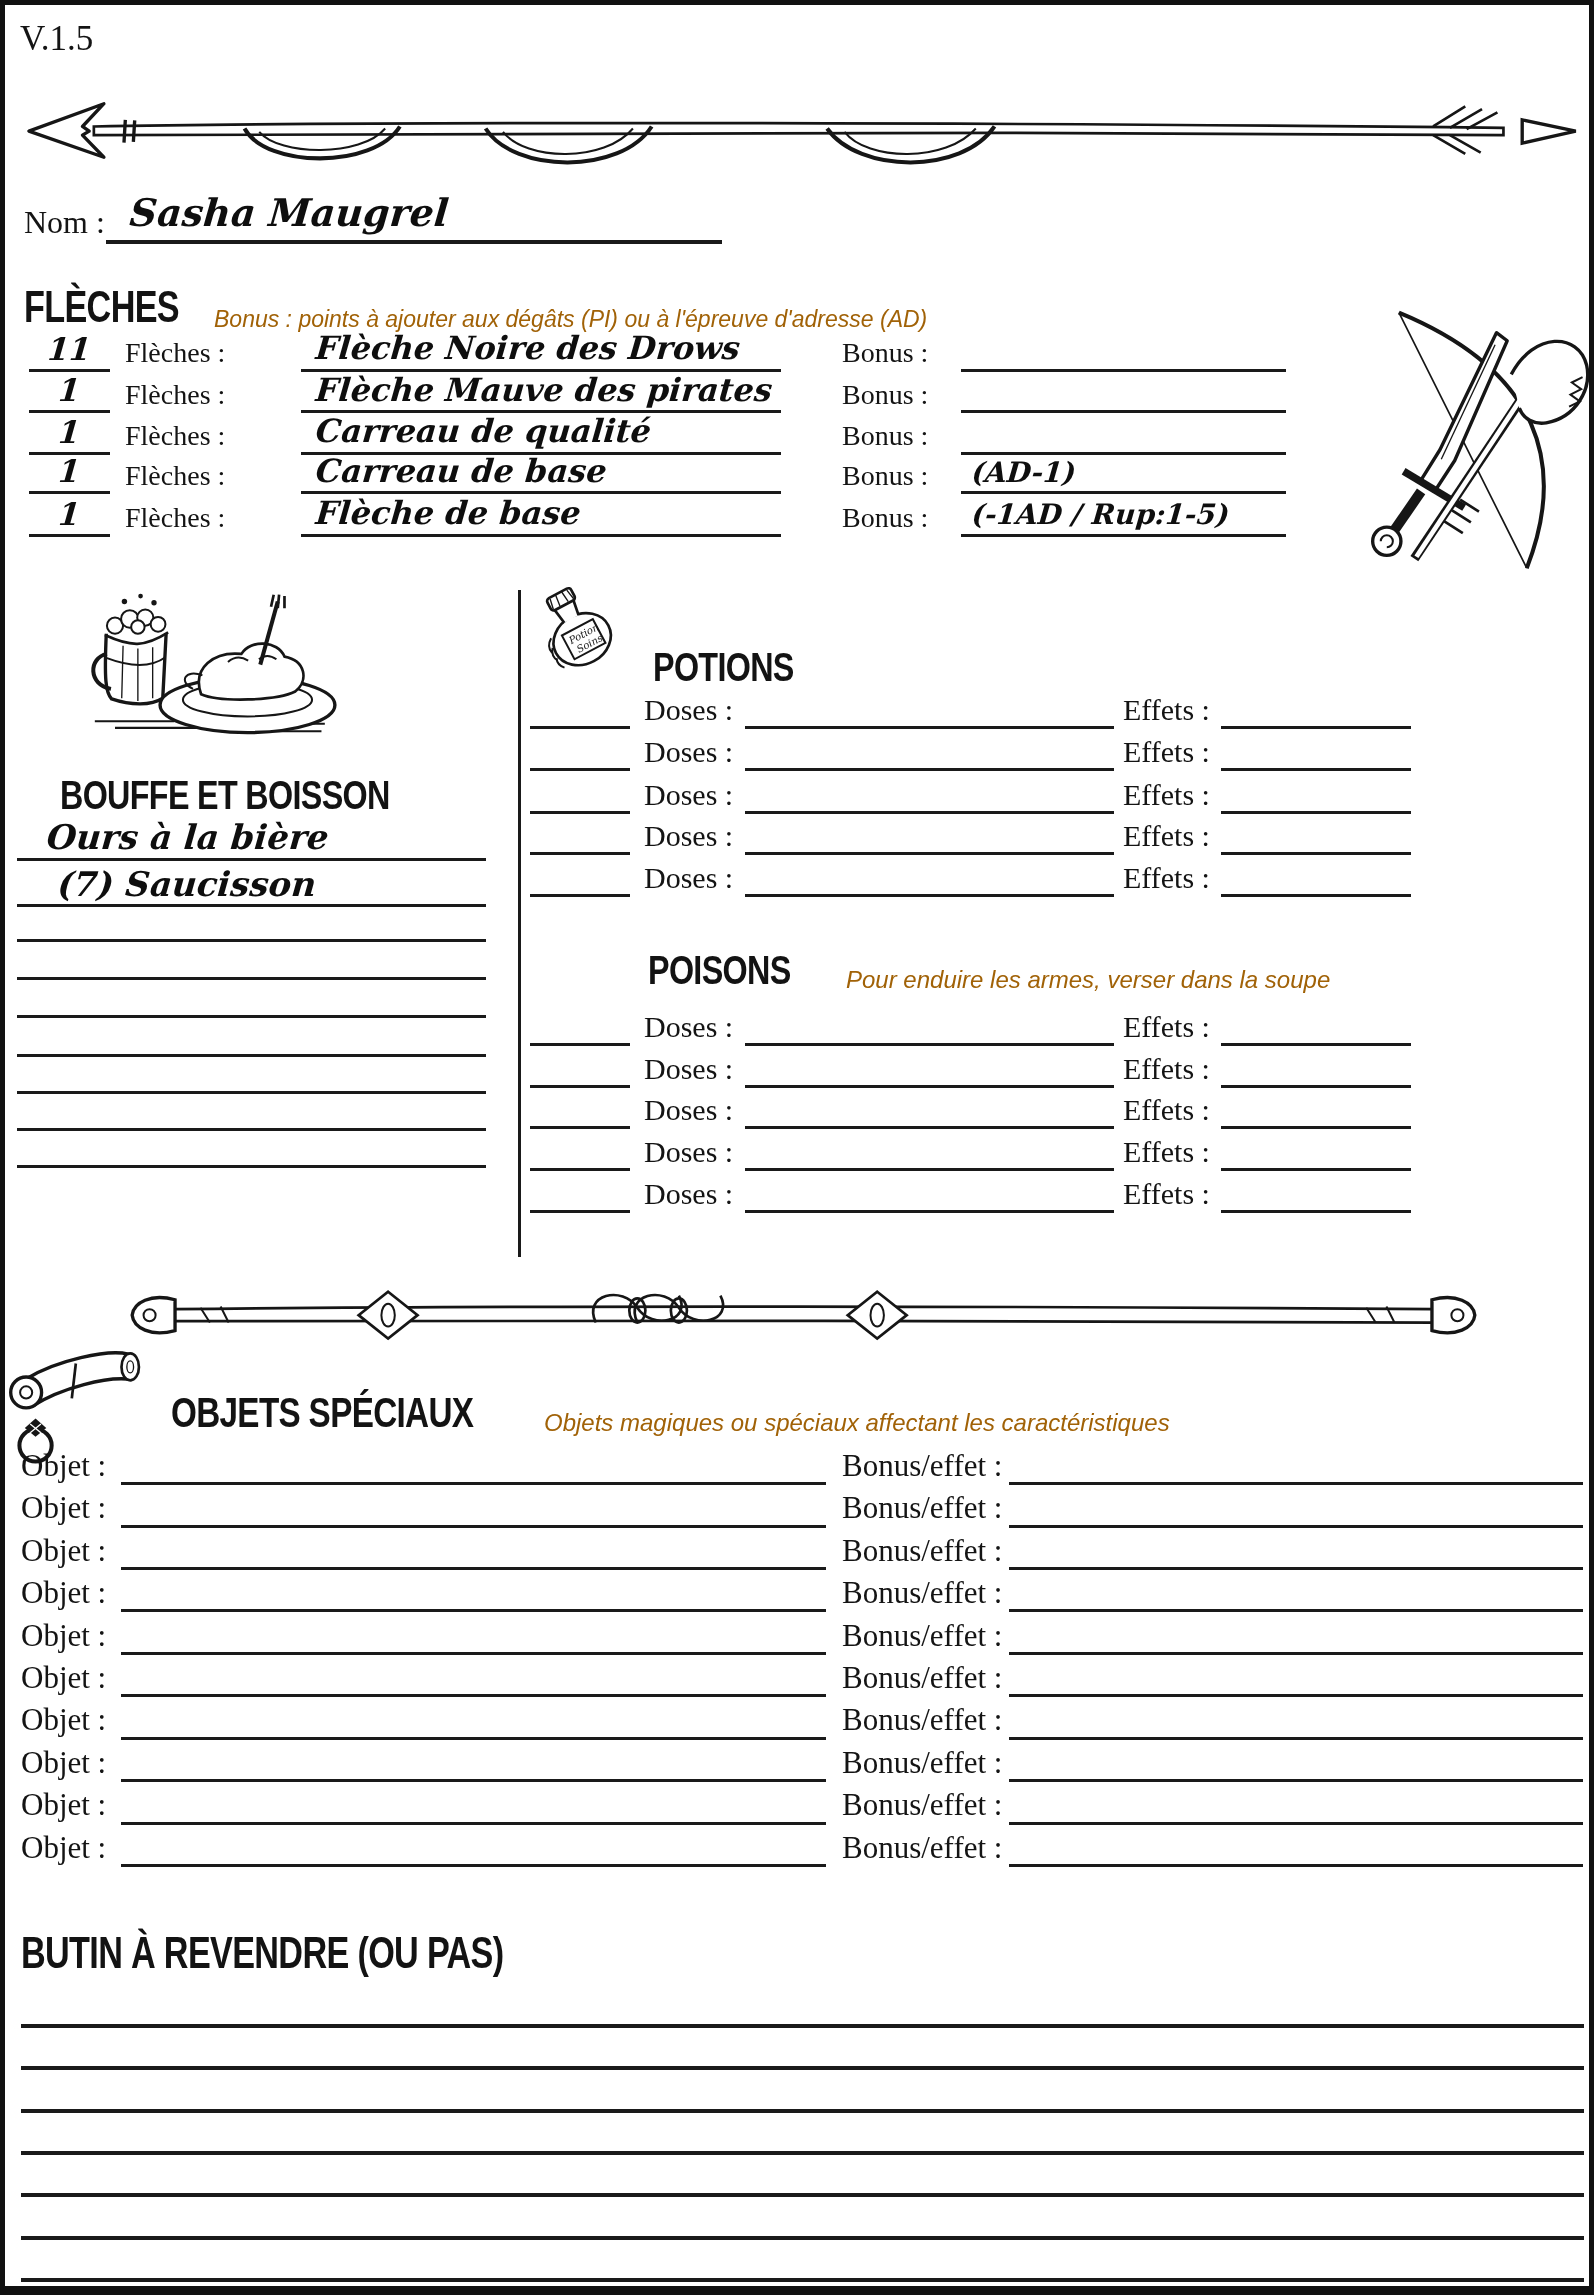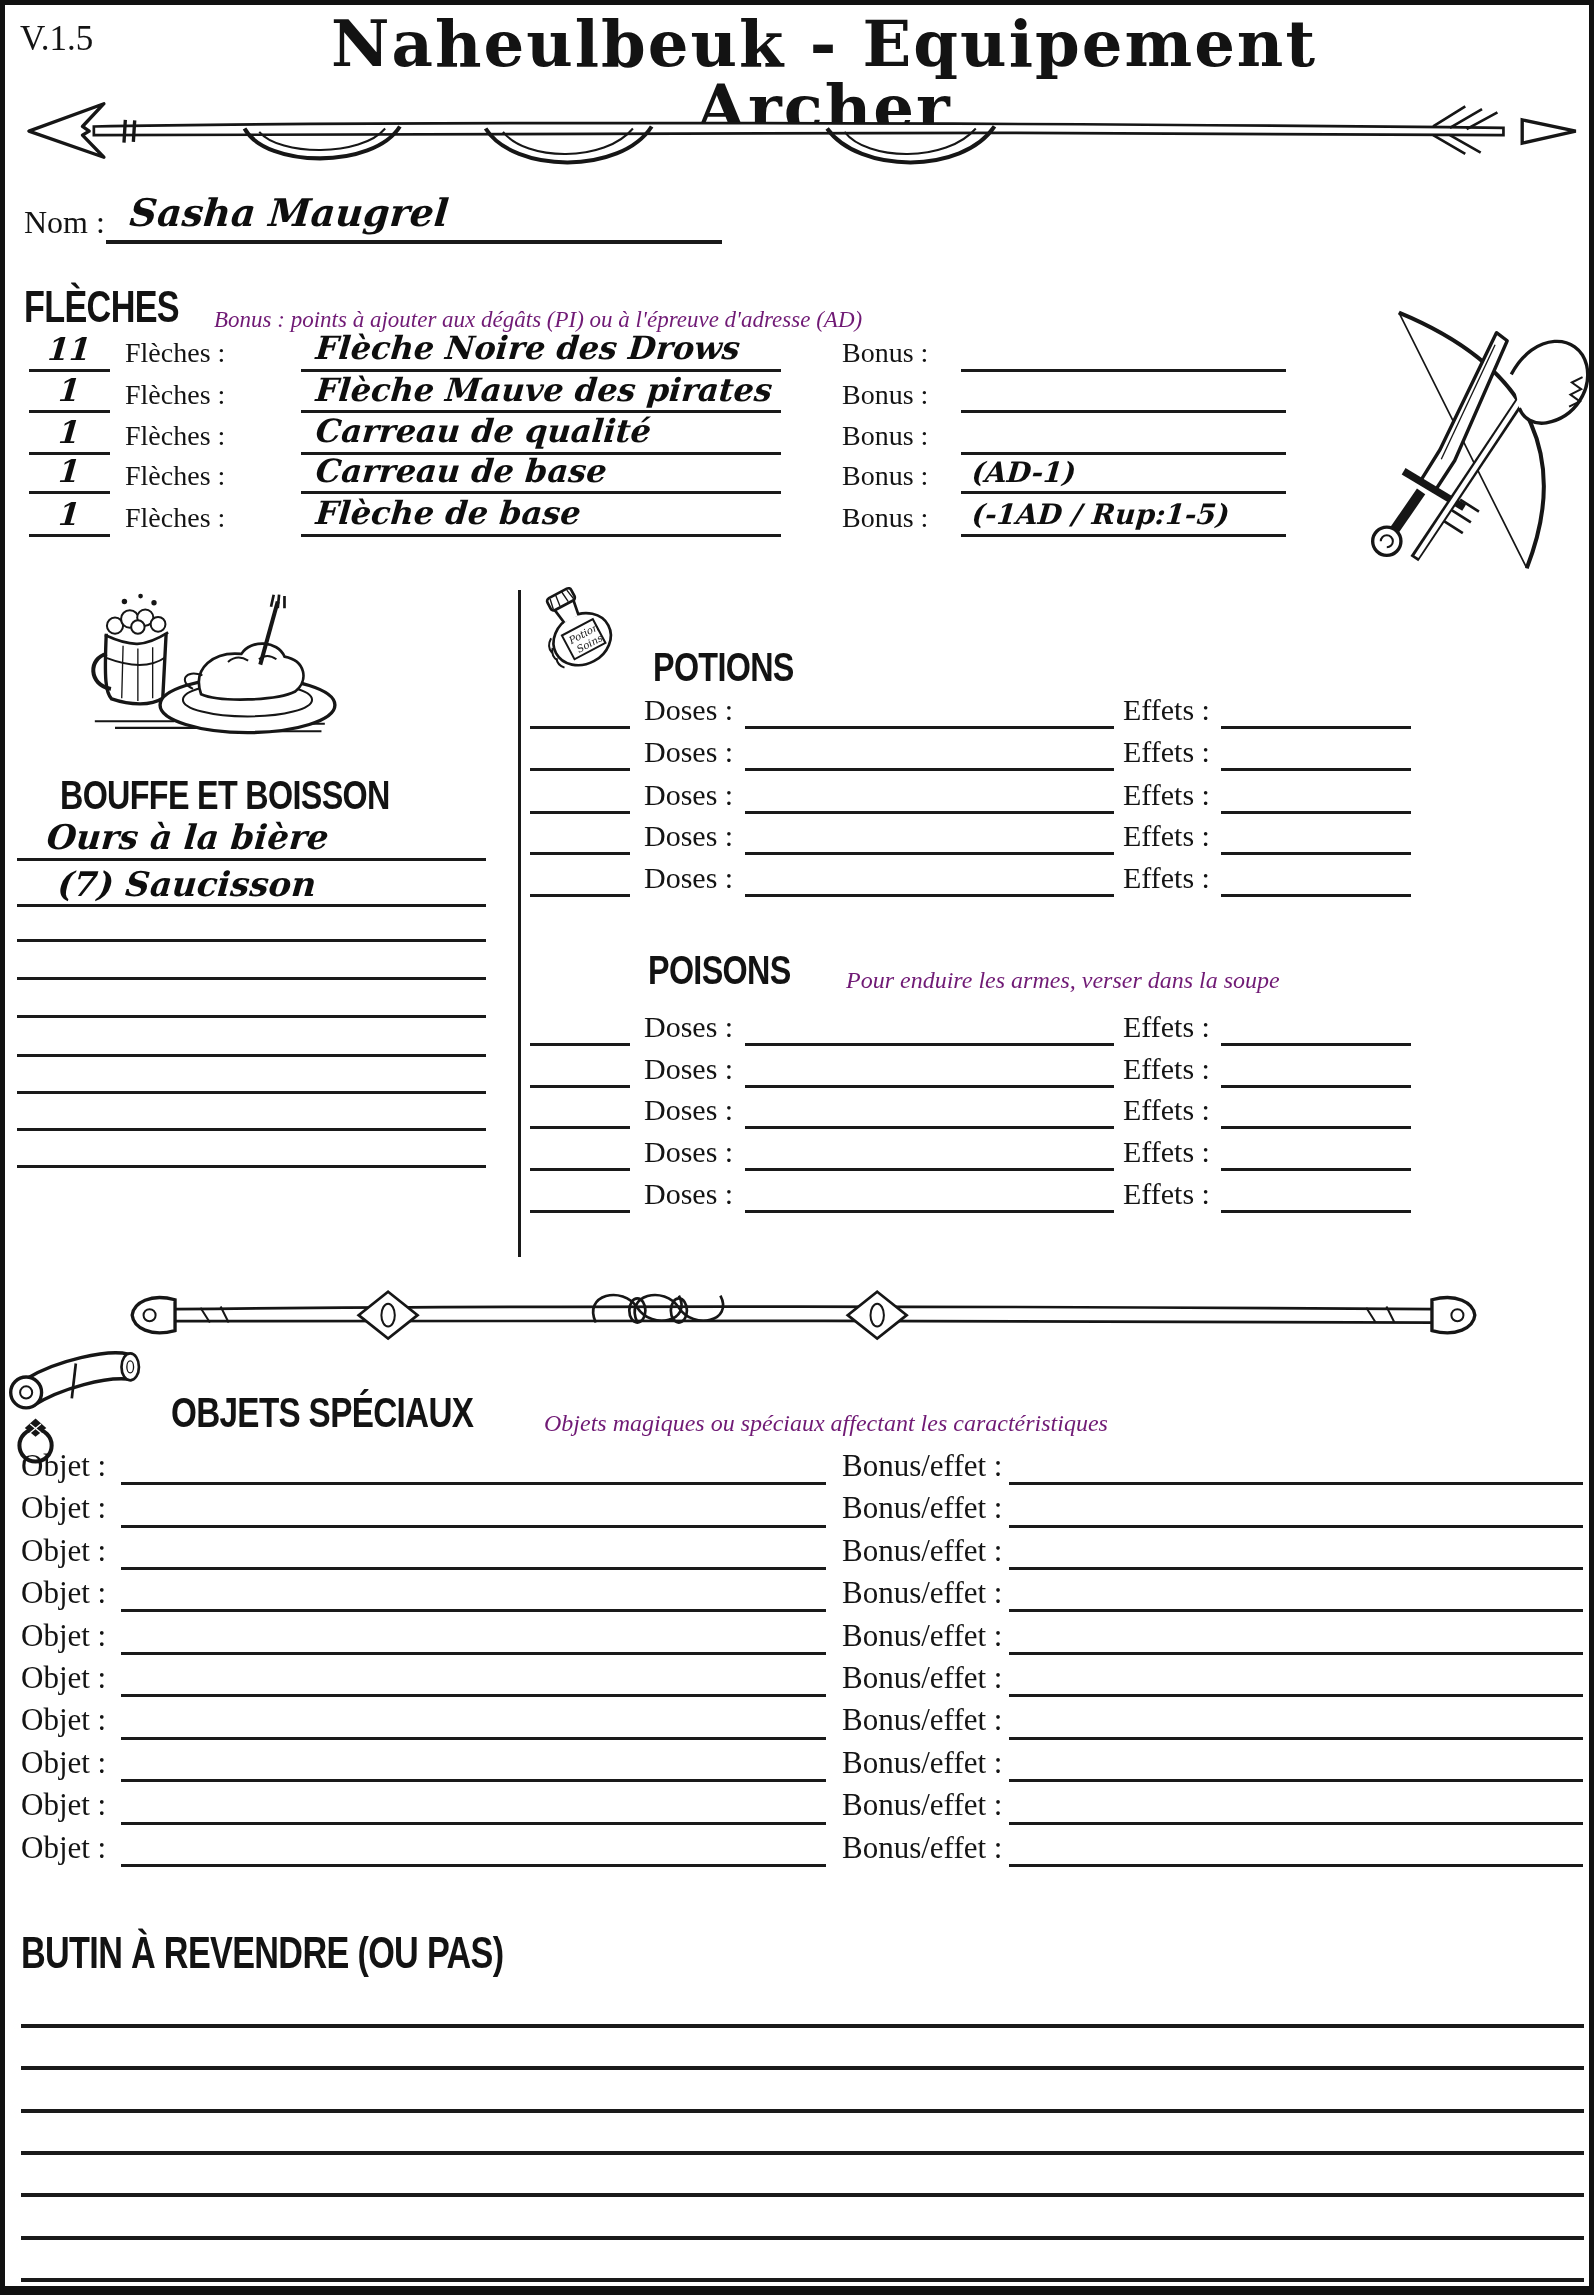--- a/index.html
+++ b/index.html
@@ -8,31 +8,30 @@
     border:5.4px solid #111; border-bottom:9.4px solid #111; box-sizing:border-box;
     overflow:hidden; font-family:"Liberation Serif", serif; color:#161616;
   }
   .abs{position:absolute;}
   .line{position:absolute; background:#1a1a1a; height:3.4px;}
   .lbl{position:absolute; font-family:"Liberation Serif", serif; color:#141414; white-space:nowrap; line-height:1;}
   .hw{position:absolute; font-family:"DejaVu Serif", serif; font-style:italic; font-weight:bold;
       transform:skewX(-5deg); color:#0e0e0e; white-space:nowrap; line-height:1;}
   .hd{position:absolute; font-family:"Liberation Sans", sans-serif; font-weight:bold; color:#131313;
       white-space:nowrap; line-height:1; letter-spacing:-0.7px; transform:scale(.95,1.22); transform-origin:left bottom;}
-  .sub{position:absolute; font-family:Liberation Serif, serif; font-style:italic; color:#701a75; white-space:nowrap; line-height:1;}
+  .sub{position:absolute; font-family:Liberation Sans, sans-serif; font-style:italic; color:#a16207; white-space:nowrap; line-height:1;}
   .tc{text-align:center;}
   svg{display:block;}
 </style>
 </head>
 <body>
 
 <div id="page">
 
   <div class="lbl" style="left:15px;top:16px;font-size:35px;text-align:center;">V.1.5</div>
-  <div class="abs" style="left:216px;top:6.7px;width:1206px;text-align:center;font-family:'DejaVu Serif',serif;font-weight:bold;font-size:64px;letter-spacing:2px;line-height:1;color:#131313;">Naheulbeuk - Equipement Archer</div>
 
   <div class="abs" style="left:13.5px;top:88px;width:1566px;height:75px;">
     <svg viewBox="0 0 2325 112" width="1566" height="75">
       <path d="M105,50 C500,42 1500,44 2210,52 L2210,63 C1500,57 500,59 105,63 Z" fill="#fff" stroke="#161616" stroke-width="4"></path>
       <path d="M8,57 L120,16 L88,50 L98,57 L88,63 L120,96 Z" fill="#fff" stroke="#161616" stroke-width="5" stroke-linejoin="round"></path>
       <path d="M152,40 L150,74 M166,41 L164,73" stroke="#161616" stroke-width="5" fill="none"></path>
       <path d="M330,53 C362,112 522,114 562,50" fill="none" stroke="#161616" stroke-width="6"></path>
       <path d="M352,58 C382,94 504,96 540,53" fill="none" stroke="#161616" stroke-width="3"></path>
       <path d="M690,53 C732,120 892,122 938,50" fill="none" stroke="#161616" stroke-width="6"></path>
       <path d="M716,58 C750,102 868,104 910,53" fill="none" stroke="#161616" stroke-width="3"></path>

